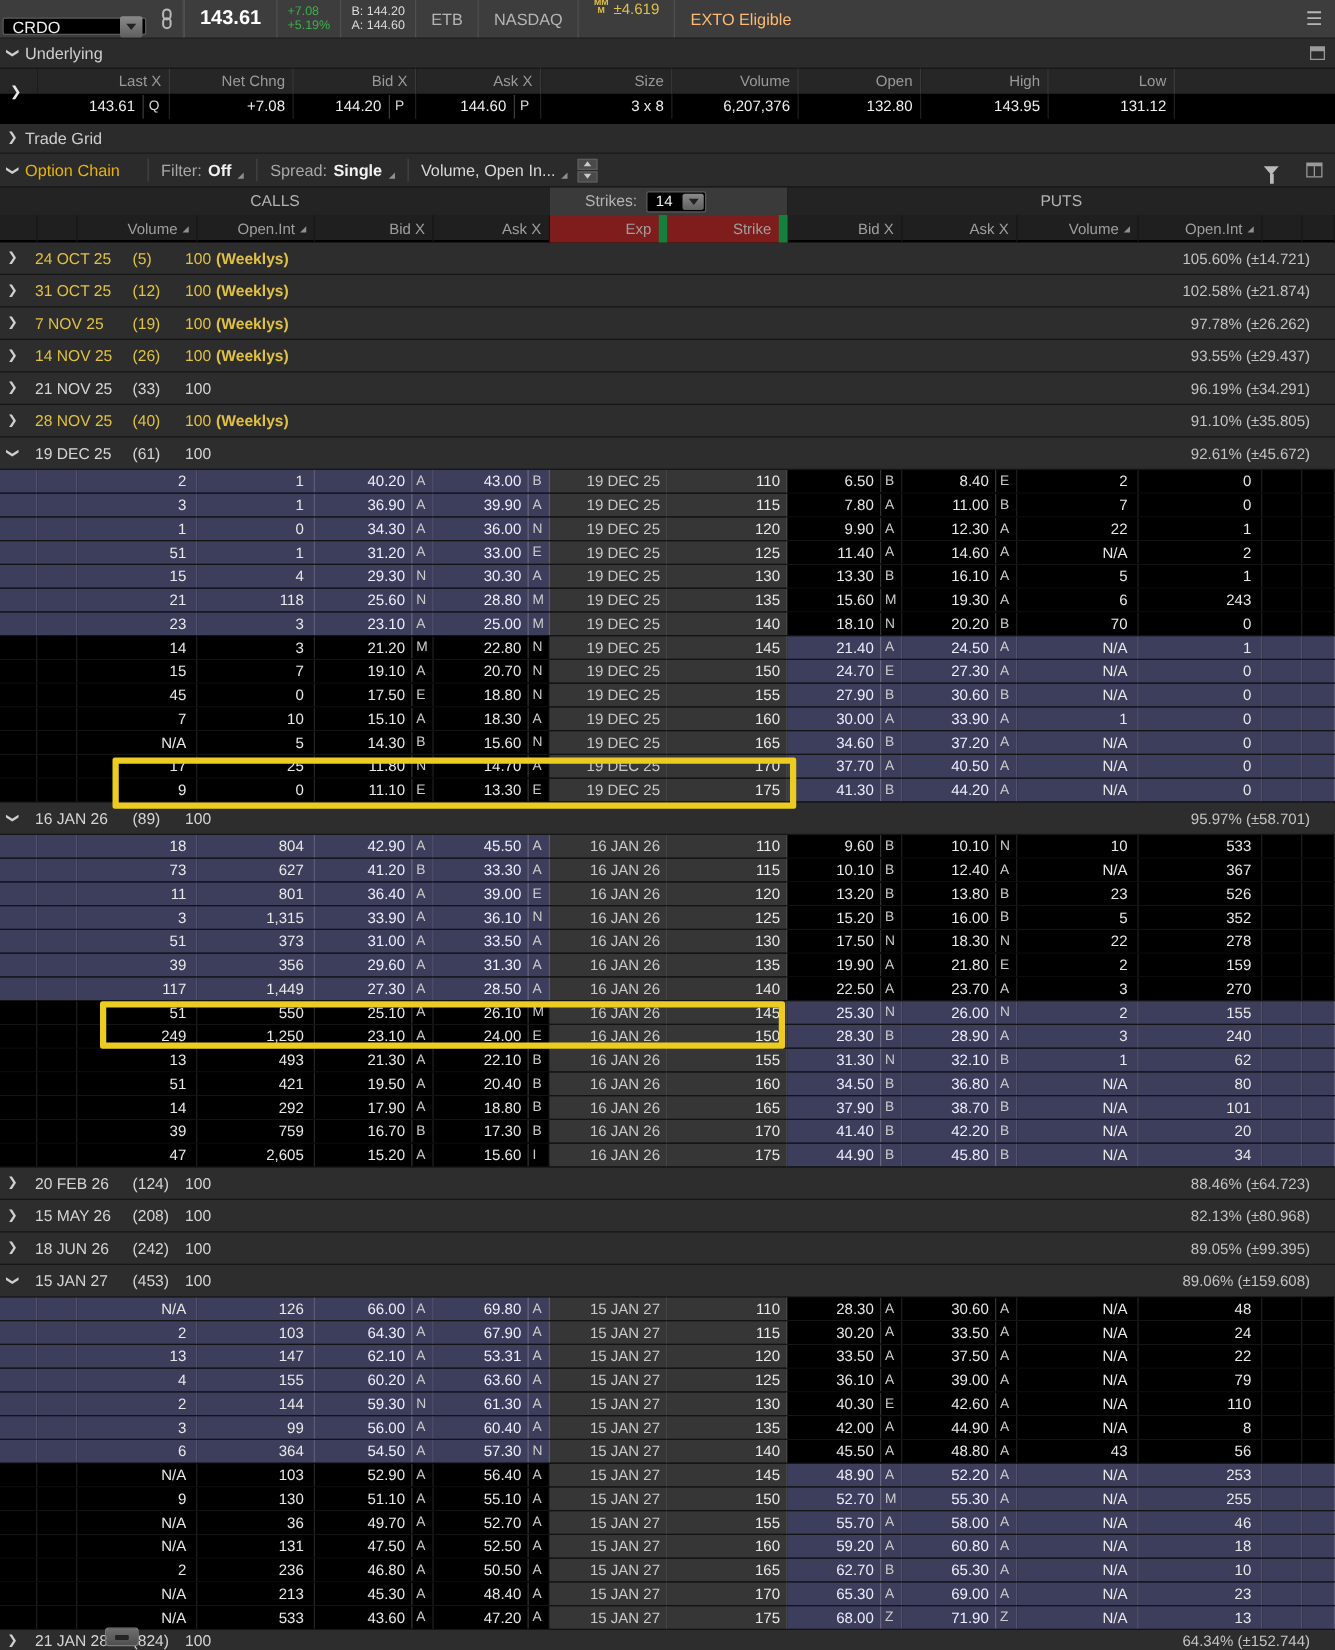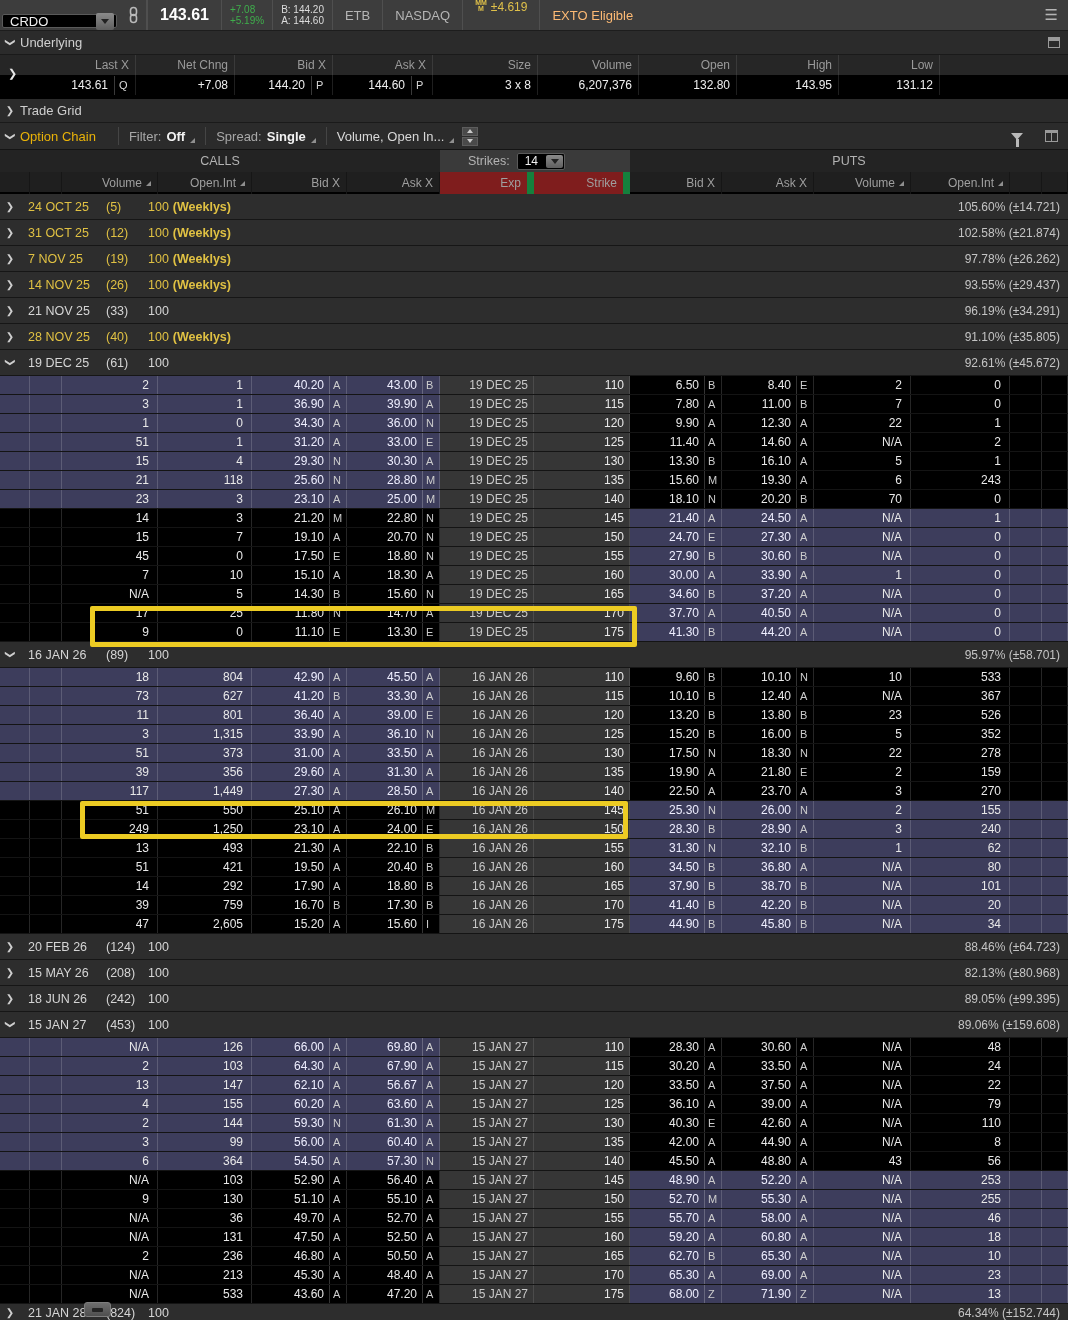--- a/index.html
+++ b/index.html
@@ -81,21 +81,21 @@
   .sortmark{width:0;height:0;border-left:5px solid transparent;border-bottom:5px solid #8f8f8f;display:inline-block;margin-left:4px}
 
   
   .grp{height:26px;display:flex;align-items:center;background:#2d2d2d;border-bottom:1px solid #161616;font-size:12.5px;color:#d5d5d5}
   .grp.partial{height:18px;overflow:hidden}
   .g-date{width:78px;margin-left:8px}
   .g-dte{width:42px}
   .g-mult{margin-right:4px}
   .wk{color:#e0c143}
   .g-weekly{color:#e0c143;font-weight:bold}
-  .g-iv{margin-left:auto;padding-right:8px;color:#c4c4c4;font-size:12px}
+  .g-iv{margin-left:auto;padding-right:20px;color:#c4c4c4;font-size:12px}
 
   .row{height:19px;line-height:18px;font-size:12px;background:#000;border-bottom:1px solid #141414}
   .row .c{display:flex;align-items:center;justify-content:flex-end;overflow:hidden}
   .row .otm{background:#000;border-right:1px solid #262626}
   .row .itm{background:#3d3d5c;border-right:1px solid rgba(255,255,255,.16)}
   .row .num{padding-right:8px;color:#e9e9e9}
   .row .pxc .px{color:#eef}
   .row .otm .px,.row .otm{color:#e9e9e9}
   .ex{width:17px;border-left:1px solid rgba(255,255,255,.22);margin-left:5px;padding-left:3px;color:#cdcdcd;font-size:11px;text-align:left;flex:0 0 auto}
   .otm .ex{border-left:1px solid #333}
@@ -1244,21 +1244,21 @@
       <div class="row">
         <div class="c itm"></div>
         <div class="c itm"></div>
         <div class="c num itm">13</div>
         <div class="c num itm">147</div>
         <div class="c pxc itm">
           <span class="px">62.10</span>
           <span class="ex">A</span>
         </div>
         <div class="c pxc itm">
-          <span class="px">56.67</span>
+          <span class="px">53.31</span>
           <span class="ex">A</span>
         </div>
         <div class="c mid expc">15 JAN 27</div>
         <div class="c mid strikec">120</div>
         <div class="c pxc otm">
           <span class="px">33.50</span>
           <span class="ex">A</span>
         </div>
         <div class="c pxc otm">
           <span class="px">37.50</span>

